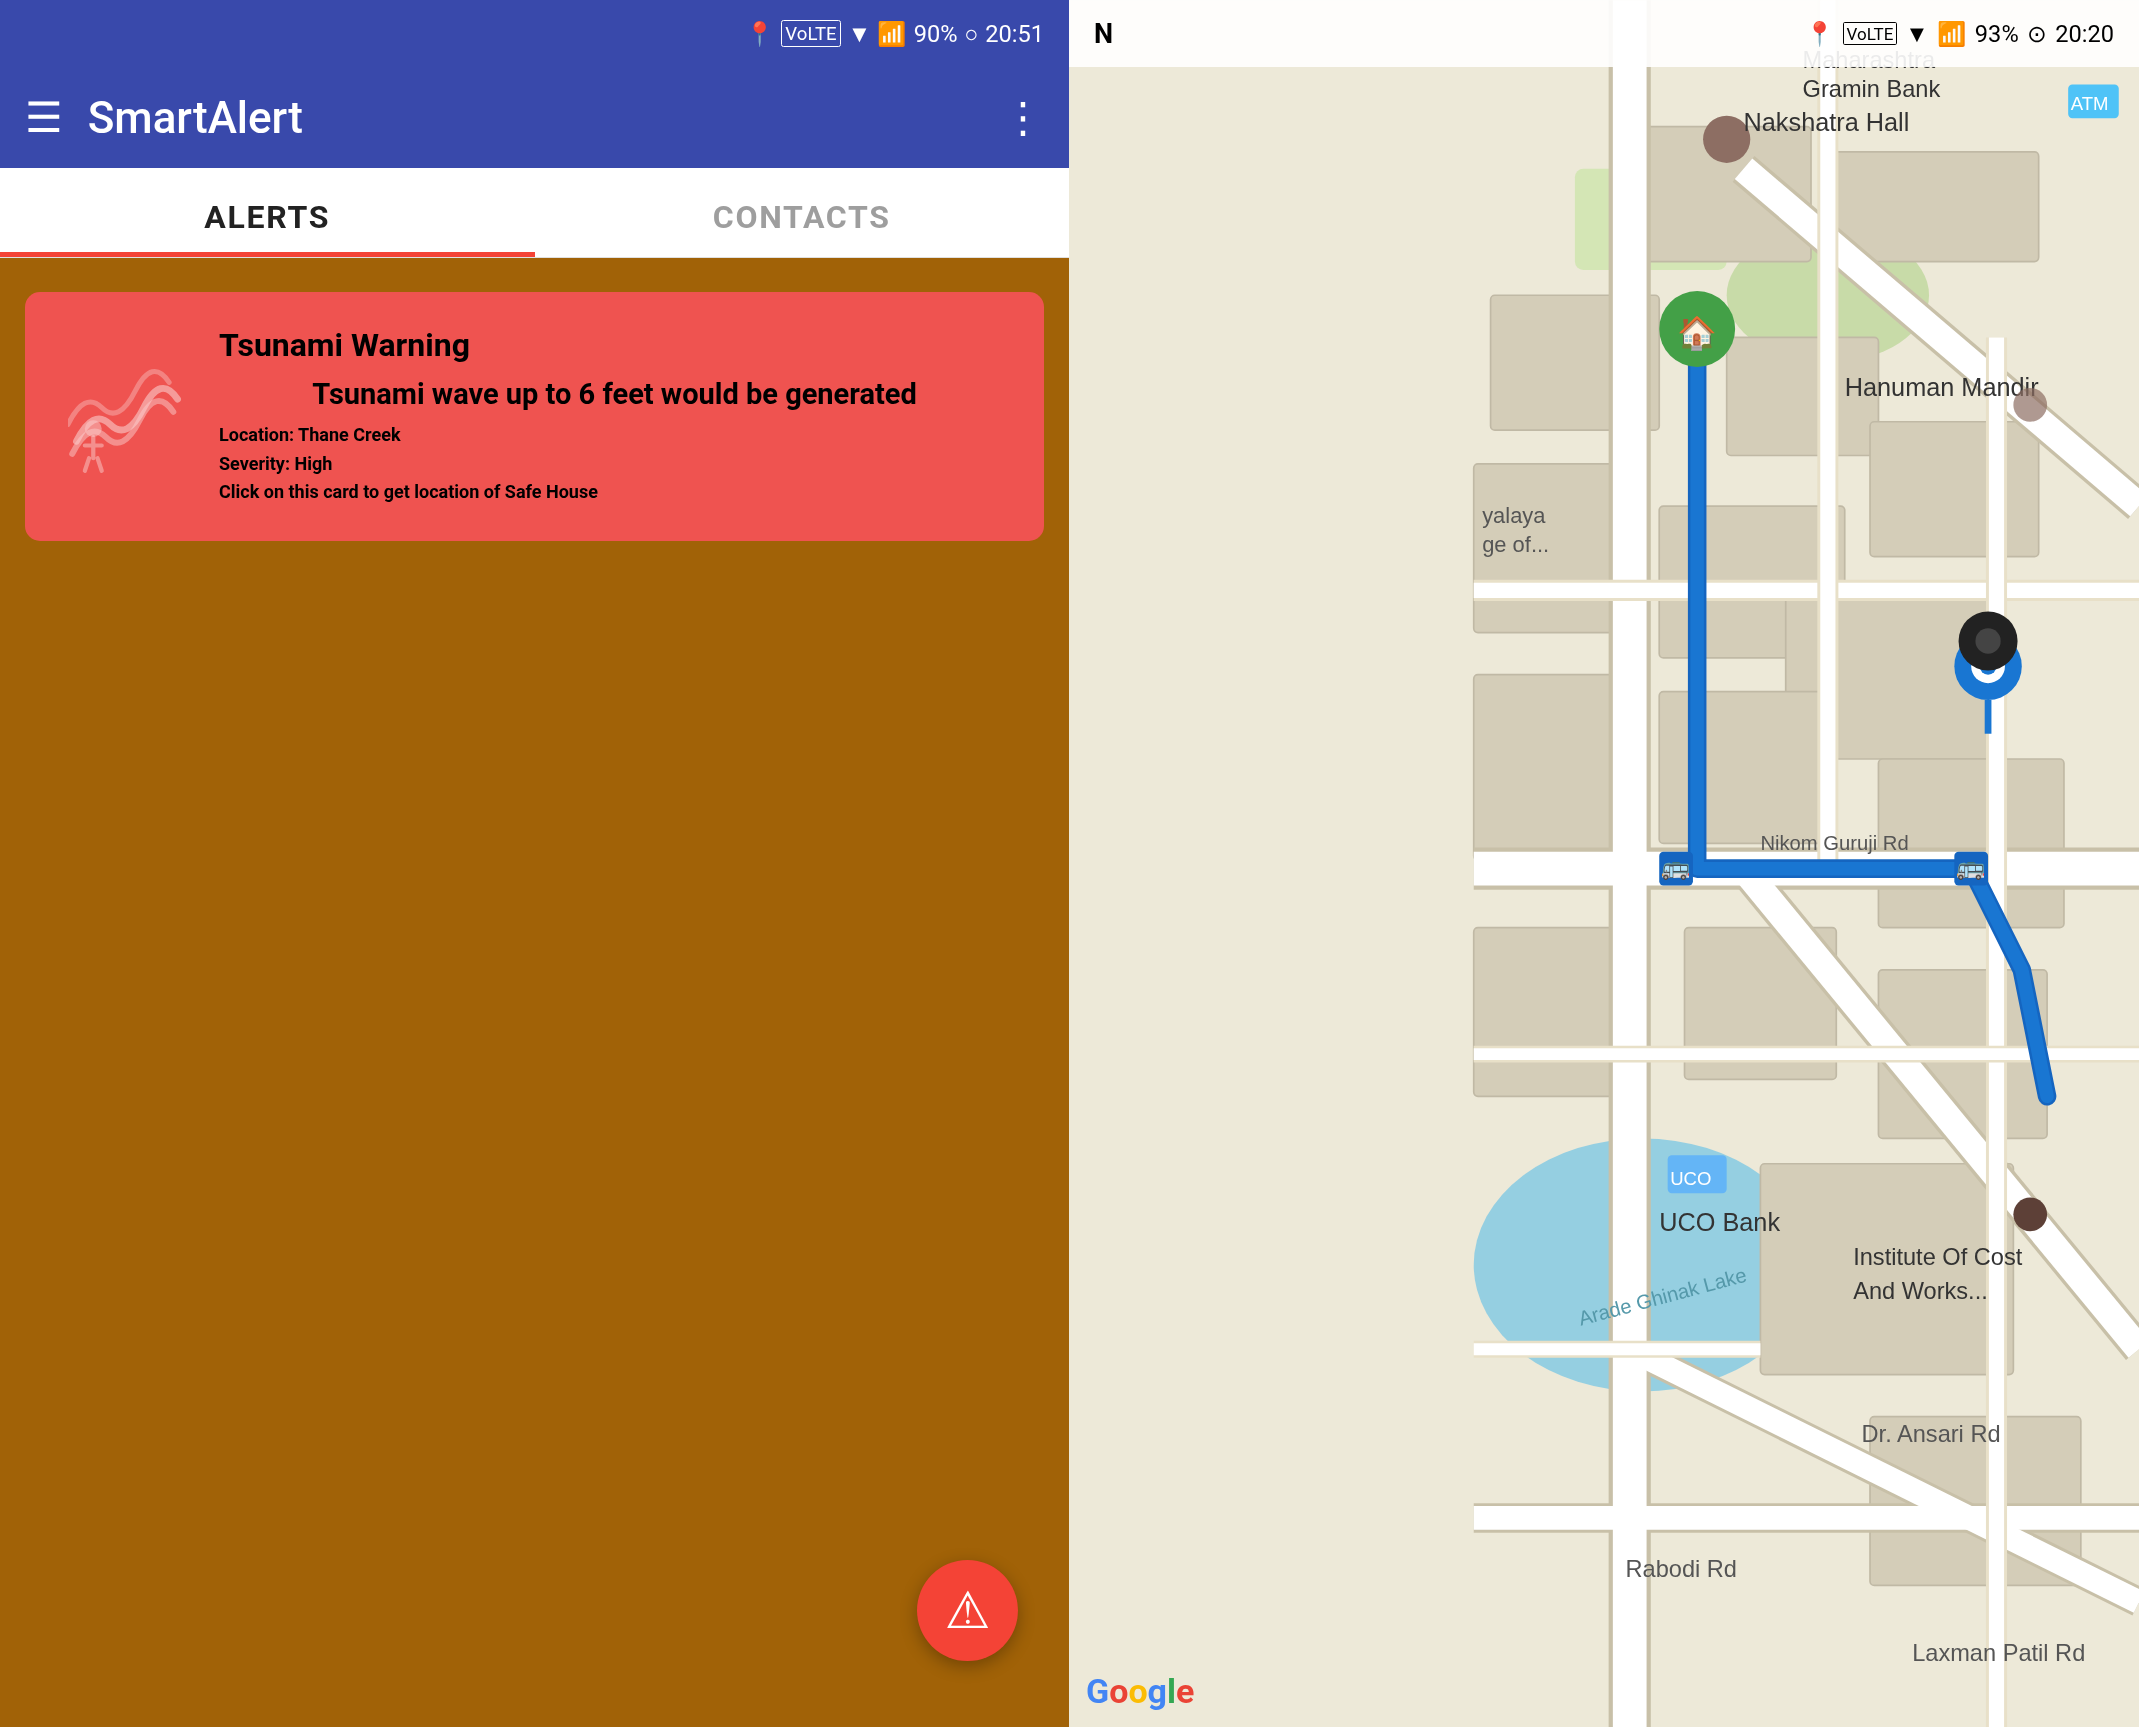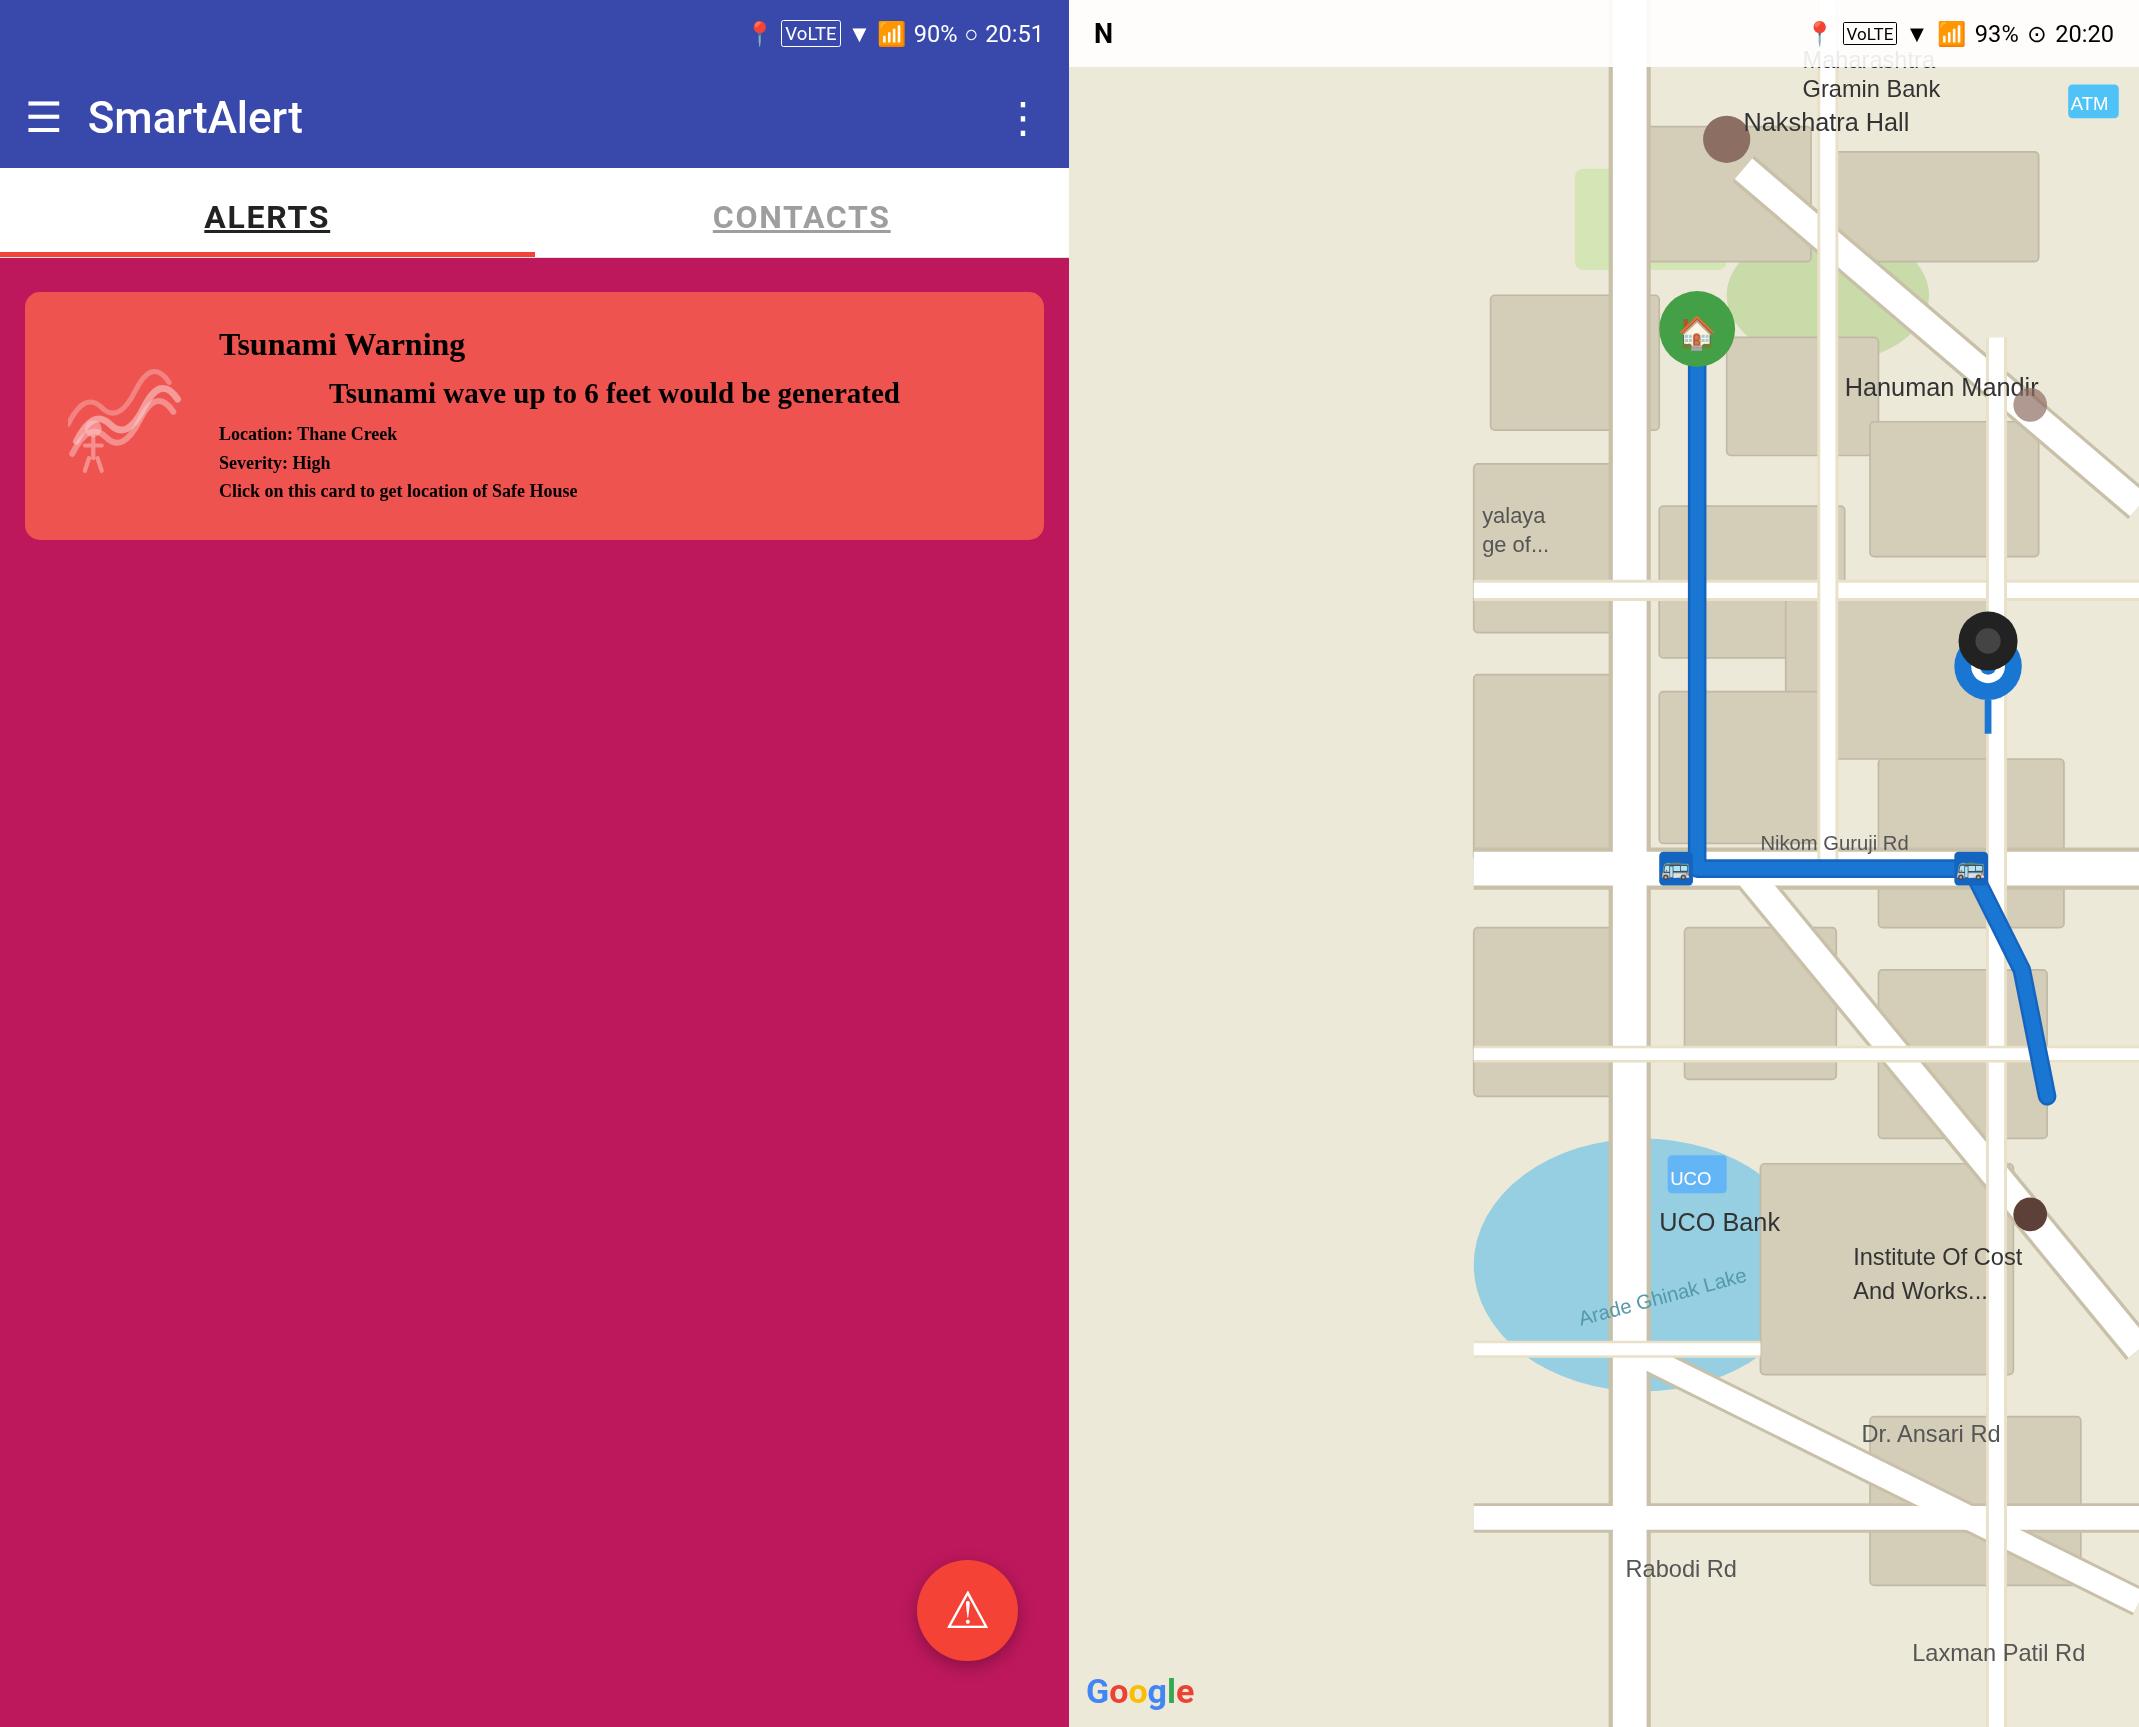--- a/index.html
+++ b/index.html
@@ -77,43 +77,41 @@
     .tab {
       flex: 1;
       text-align: center;
       padding: 29.5px 0 21px;
       font-size: 32px;
       font-weight: 700;
       color: #9e9e9e;
       cursor: pointer;
       letter-spacing: 1.7px;
       position: relative;
-      text-decoration: underline;
     }
 
     .tab.active {
       color: #222;
     }
 
     .tab.active::after {
       content: '';
       position: absolute;
       bottom: 0;
       left: 0;
       right: 0;
       height: 4.2px;
       background: #f44336;
     }
 
     .content-area {
       flex: 1;
-      background: #be185d;
+      background: #a16207;
       padding: 34px 25px;
       overflow-y: auto;
-      font-family: Liberation Serif, serif;
     }
 
     .alert-card {
       background: #ef5350;
       border-radius: 15px;
       padding: 34px;
       display: flex;
       gap: 25px;
       cursor: pointer;
     }

